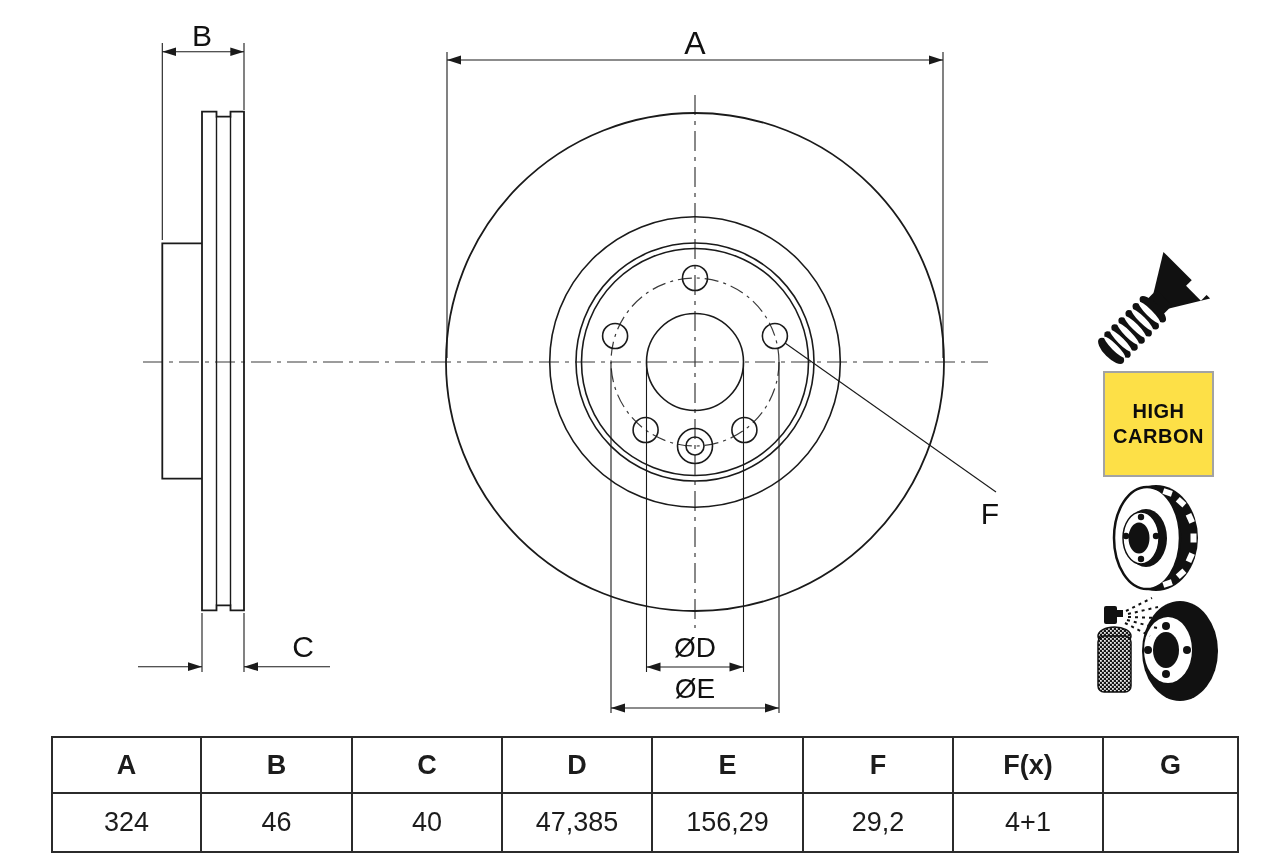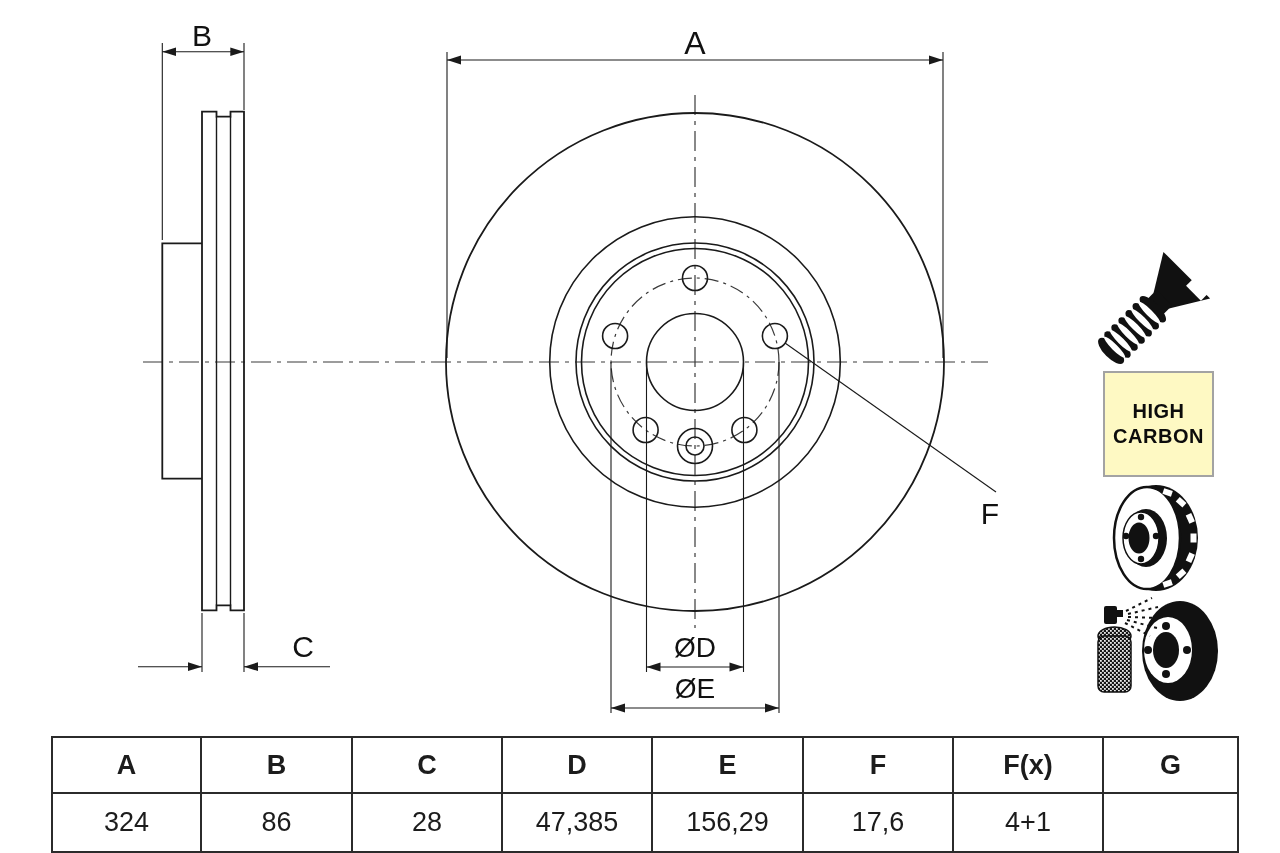--- a/index.html
+++ b/index.html
@@ -1,21 +1,21 @@
 <!DOCTYPE html>
 <html><head>
 <meta charset="utf-8">
 <style>
   html,body{margin:0;padding:0;background:#fff;}
   .page{position:relative;width:1280px;height:853px;background:#fff;overflow:hidden;
         font-family:"Liberation Sans",sans-serif;}
   .drawing-svg{position:absolute;left:0;top:0;}
   .dim-text{font-family:"Liberation Sans",sans-serif;fill:#111;}
   .hc-box{position:absolute;left:1103px;top:371px;width:111px;height:106px;
-          border:2px solid #a3a3a3;box-sizing:border-box;background:#fef9c3;
+          border:2px solid #a3a3a3;box-sizing:border-box;background:#fde047;
           display:flex;flex-direction:column;align-items:center;justify-content:center;}
   .hc-box span{font-weight:700;font-size:20px;line-height:25px;color:#0c0c0c;letter-spacing:.5px;}
   .spec-table{position:absolute;left:51px;top:736px;width:1186px;height:115px;
               border-collapse:collapse;table-layout:fixed;background:#fff;}
   .spec-table th,.spec-table td{border:2px solid #2b2b2b;text-align:center;vertical-align:middle;
               color:#1c1c1c;padding:0;overflow:hidden;}
   .spec-table th{font-size:27px;font-weight:700;height:54px;}
   .spec-table td{font-size:27px;font-weight:400;height:57px;}
 </style>
 </head>
@@ -198,24 +198,24 @@
       <th>B</th>
       <th>C</th>
       <th>D</th>
       <th>E</th>
       <th>F</th>
       <th>F(x)</th>
       <th>G</th>
     </tr>
     <tr>
       <td>324</td>
-      <td>86</td>
-      <td>28</td>
+      <td>46</td>
+      <td>40</td>
       <td>47,385</td>
       <td>156,29</td>
-      <td>17,6</td>
+      <td>29,2</td>
       <td>4+1</td>
       <td></td>
     </tr>
   </tbody>
     </table>
 
 </div>
 
 </body></html>

